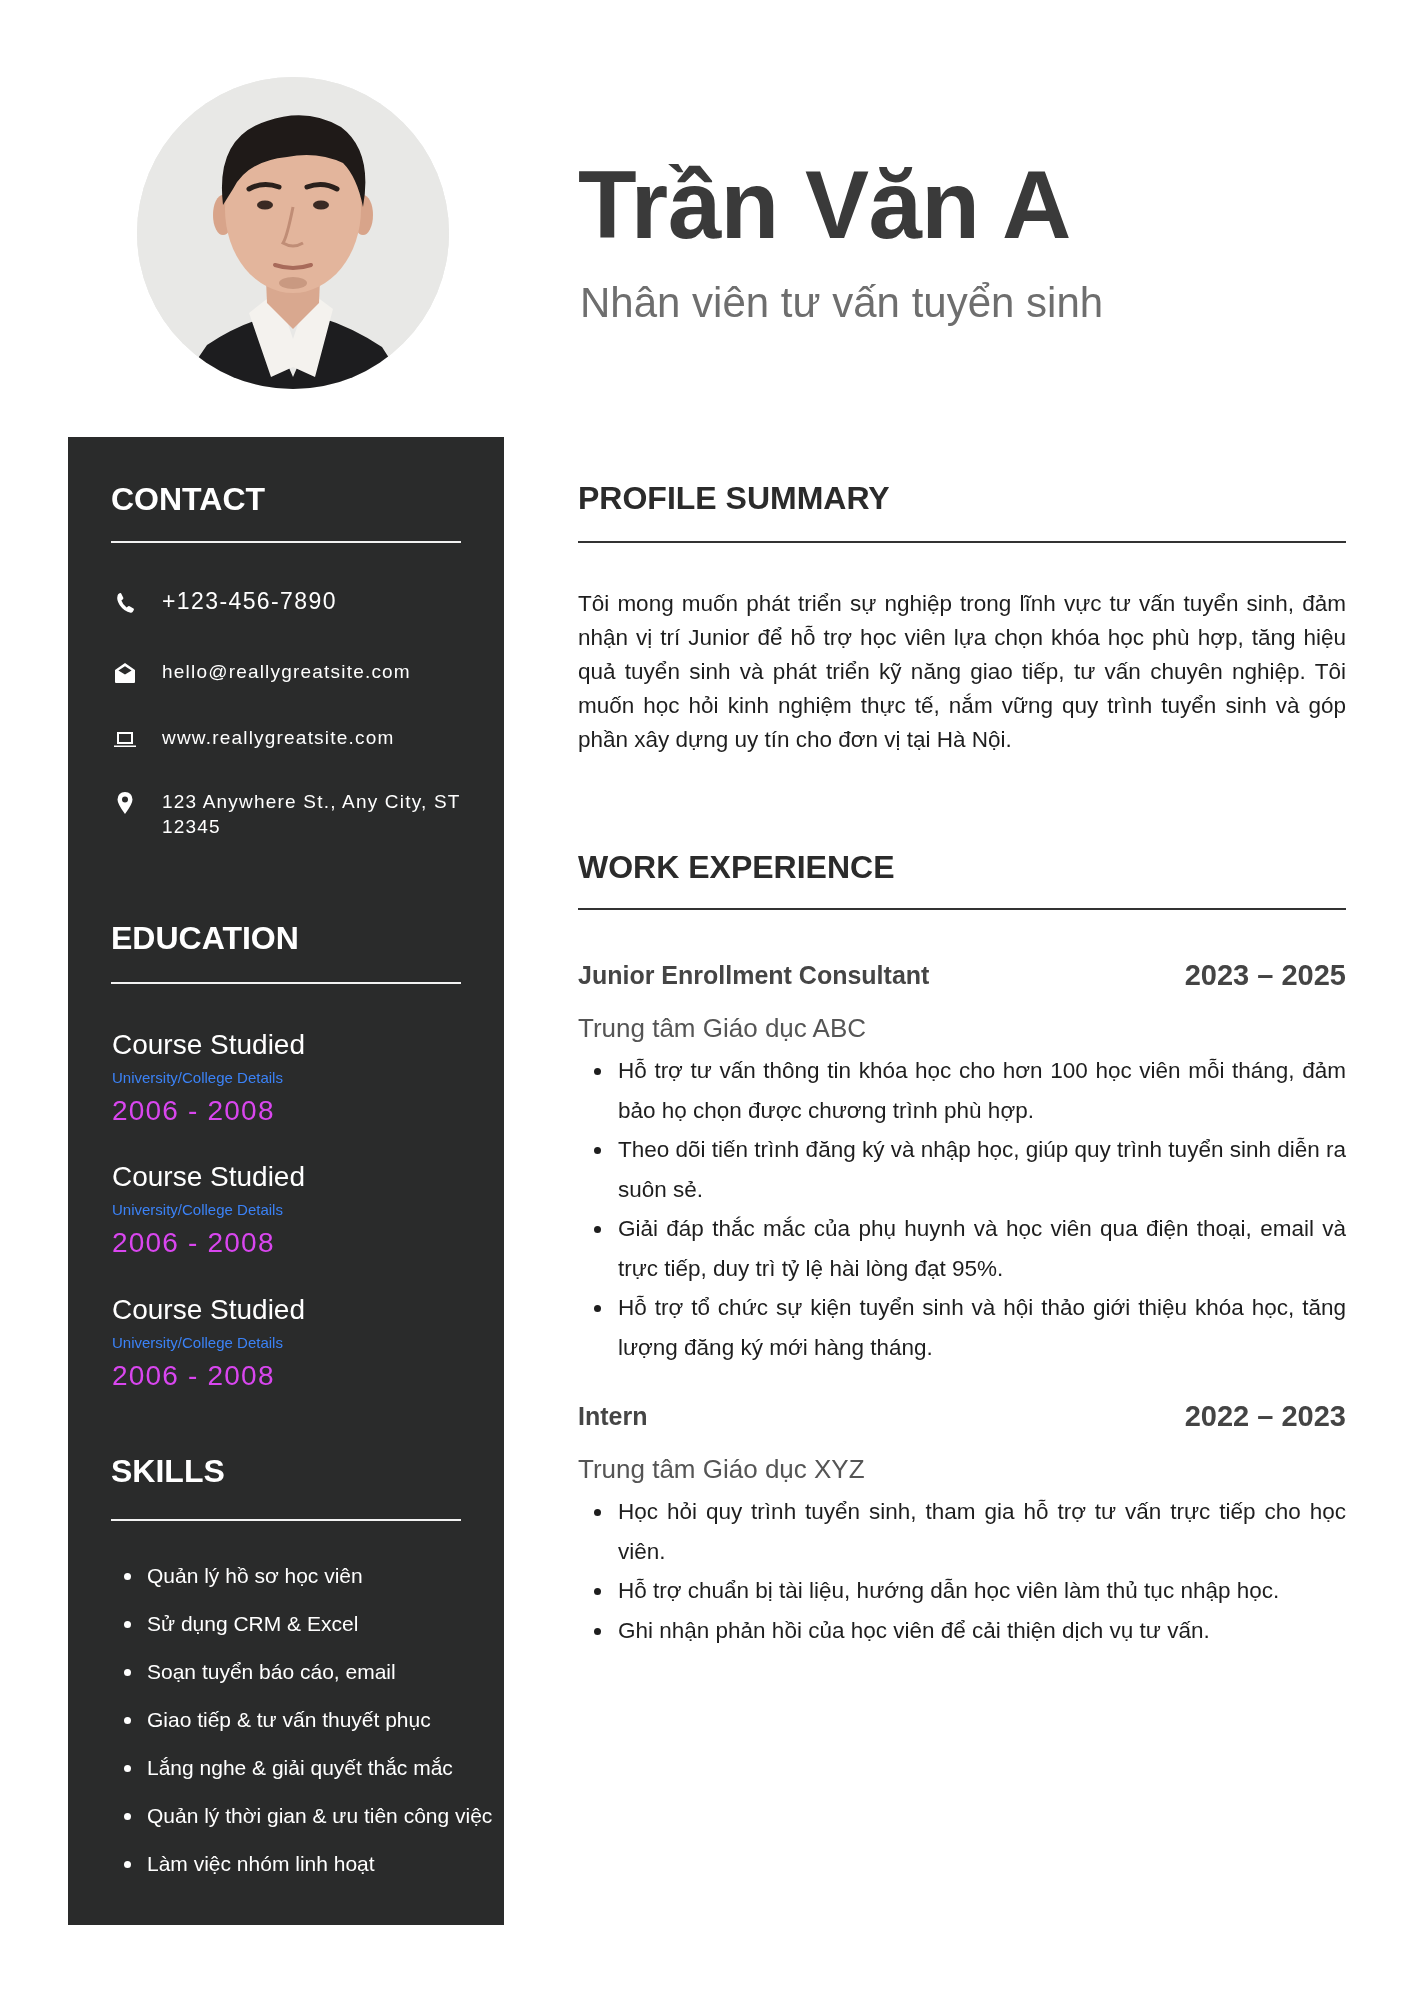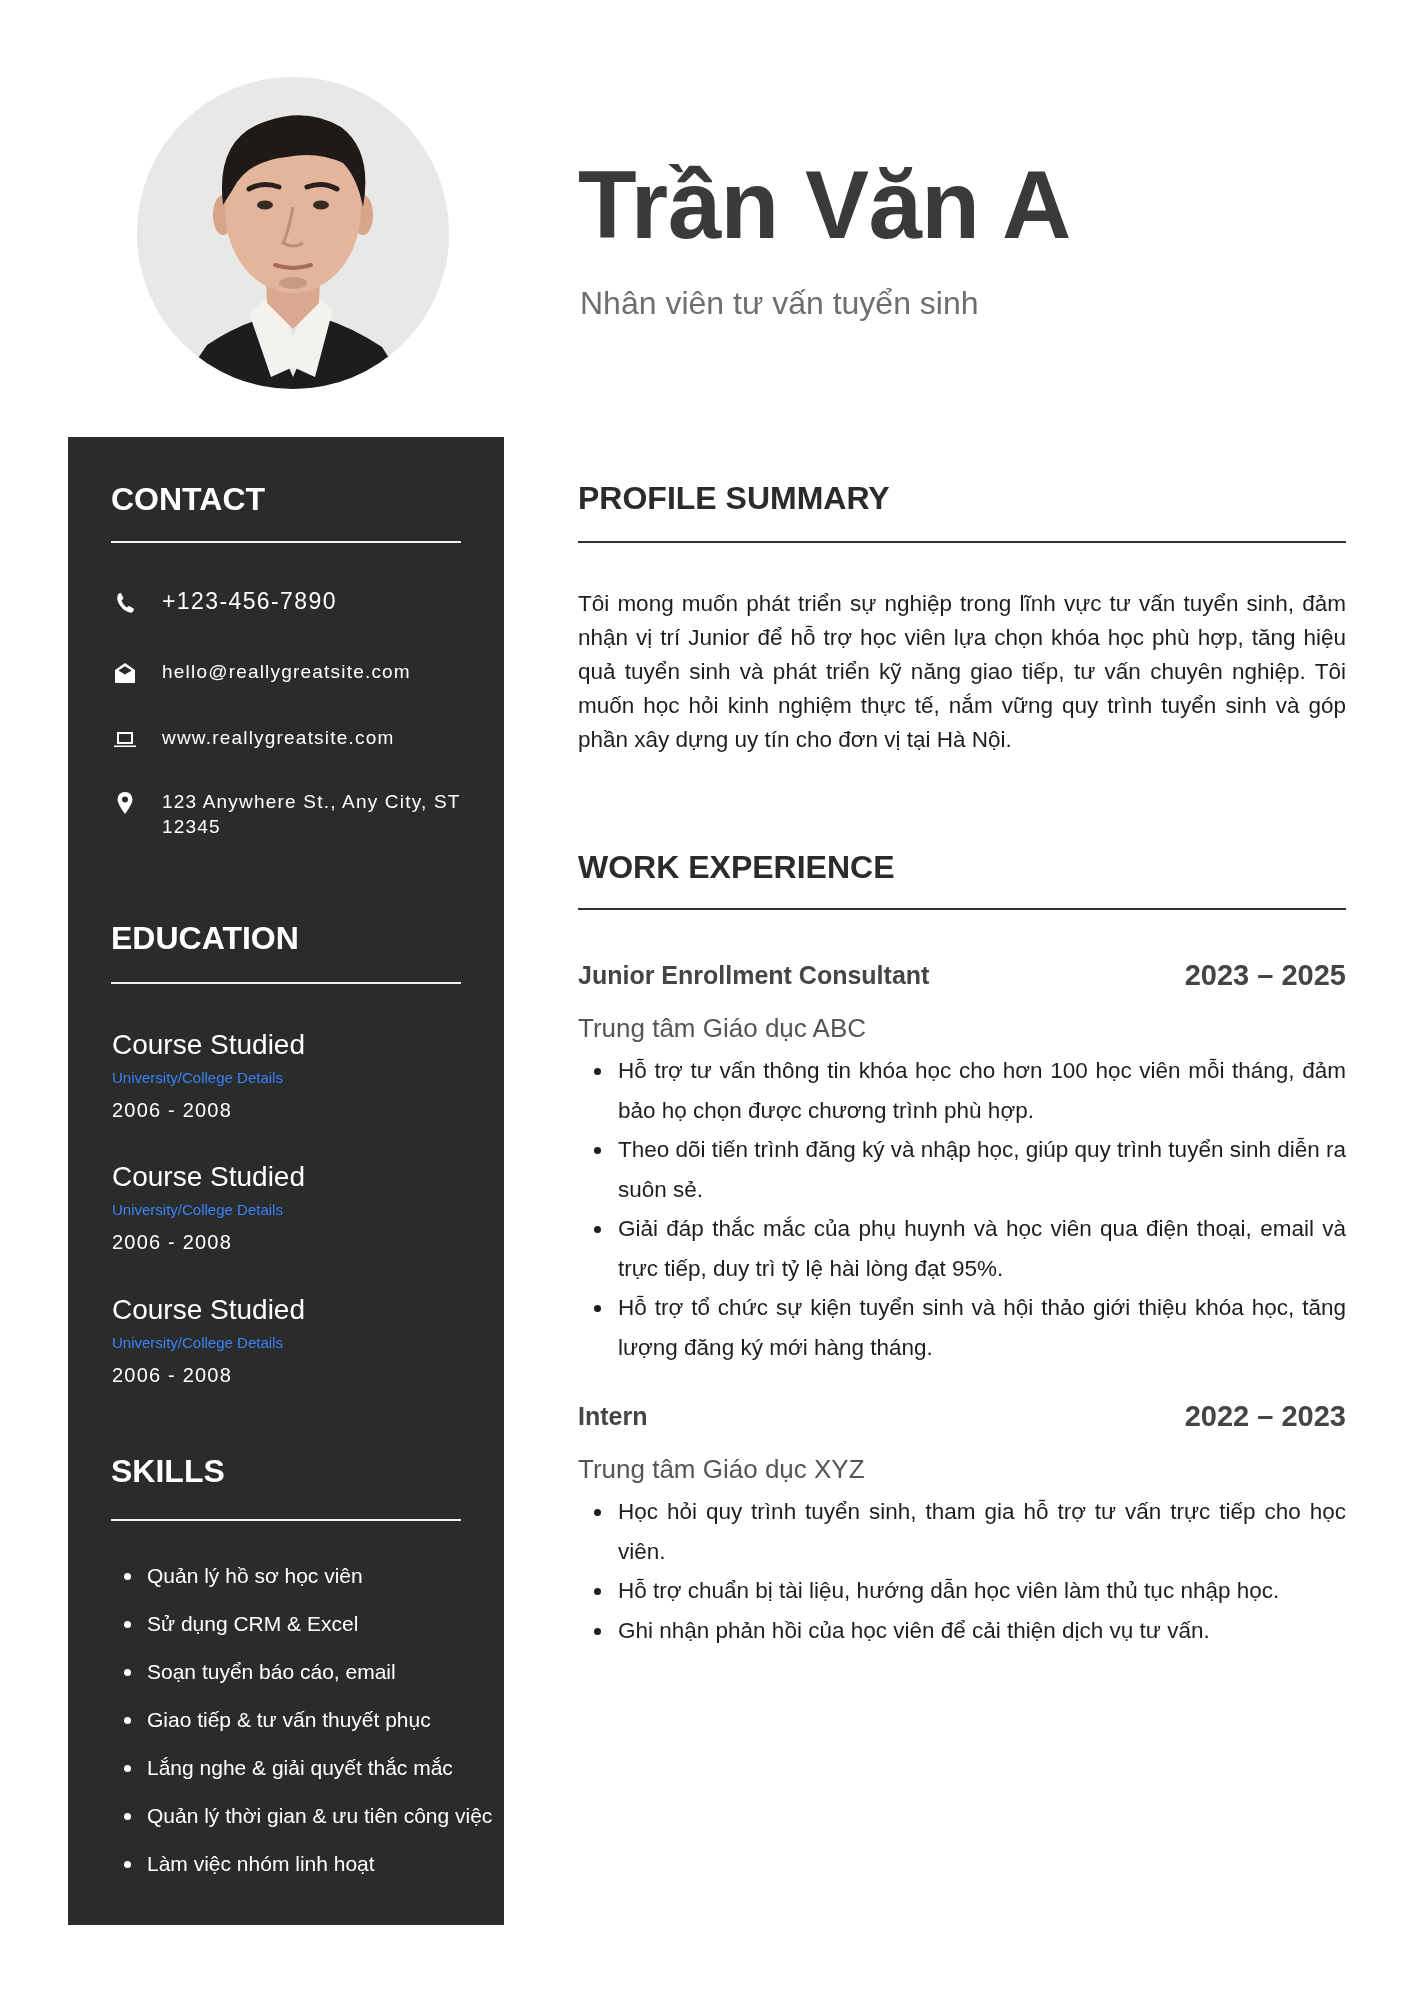--- a/index.html
+++ b/index.html
@@ -14,21 +14,21 @@
     .photo svg { display: block; width: 100%; height: 100%; }
 
     
     .name {
       position: absolute; left: 578px; top: 150px;
       font-size: 96px; font-weight: 700; color: #3a3a3a; line-height: 110px;
       white-space: nowrap; letter-spacing: -0.5px;
     }
     .job-title {
       position: absolute; left: 580px; top: 281px;
-      font-size: 32px; color: #6e6e6e; line-height: 44px; white-space: nowrap;
+      font-size: 42px; color: #6e6e6e; line-height: 44px; white-space: nowrap;
     }
 
     
     .sidebar {
       position: absolute; left: 68px; top: 437px; width: 436px; height: 1488px;
       background: #2a2b2b; color: #ffffff;
     }
     .side-h {
       position: absolute; left: 43px; font-size: 32px; font-weight: 700;
       line-height: 36px; color: #ffffff; white-space: nowrap;
@@ -43,21 +43,21 @@
       width: 28px; height: 28px; flex: 0 0 28px; margin-right: 23px;
       display: flex; align-items: center; justify-content: center;
     }
     .contact-icon svg { width: 24px; height: 24px; fill: #ffffff; }
     .contact-text { font-size: 19px; letter-spacing: 1.2px; line-height: 25px; color: #ffffff; }
     .contact-text.phone { font-size: 23px; letter-spacing: 1.4px; line-height: 28px; }
 
     .edu-item { position: absolute; left: 44px; width: 360px; }
     .edu-course { font-size: 28px; line-height: 34px; color: #ffffff; white-space: nowrap; }
     .edu-school { font-size: 15px; line-height: 32px; color: #3b82f6; white-space: nowrap; }
-    .edu-years { font-size: 20px; line-height: 33px; letter-spacing: 1.2px; color: #ffffff; white-space: nowrap; }
+    .edu-years { font-size: 28px; line-height: 33px; letter-spacing: 1.2px; color: #d946ef; white-space: nowrap; }
 
     .skills-list { position: absolute; left: 56px; top: 1115px; list-style: none; }
     .skills-list li {
       position: relative; padding-left: 23px; font-size: 21px; line-height: 48px;
       color: #ffffff; white-space: nowrap;
     }
     .skills-list li::before {
       content: ""; position: absolute; left: 0; top: 21px; width: 7px; height: 7px;
       border-radius: 50%; background: #ffffff;
     }

